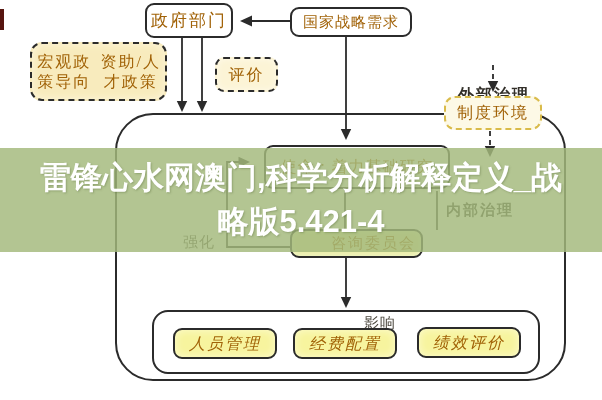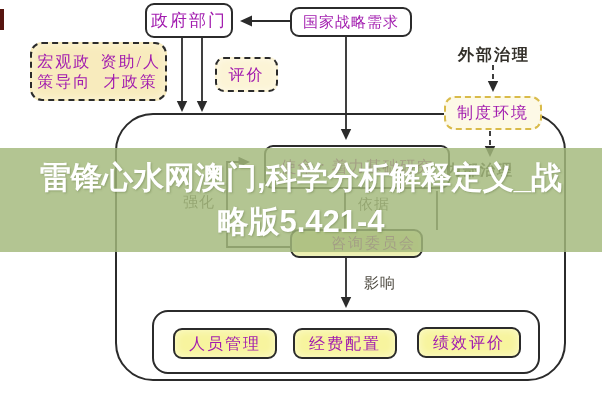--- a/index.html
+++ b/index.html
@@ -4,29 +4,29 @@
 <style>
   html,body{margin:0;padding:0;}
   .stage{
     position:relative;width:602px;height:400px;background:#ffffff;overflow:hidden;
     font-family:"Liberation Serif","DejaVu Serif",serif;color:#3f3b35;
   }
   .abs{position:absolute;box-sizing:border-box;}
   .node{
     display:flex;align-items:center;justify-content:center;text-align:center;
     background:#fff;border:2px solid #2b2b2b;border-radius:9px;
-    font-size:16px;letter-spacing:2px;color:#a21caf;line-height:1.25;
+    font-size:16px;letter-spacing:2px;color:#a16207;line-height:1.25;
   }
   .dashed{border-style:dashed;}
   .label{display:flex;align-items:center;justify-content:center;text-align:center;
-    font-size:15px;color:#4c483f;letter-spacing:1px;background:transparent;border:none;}
+    font-size:15px;color:#4c483f;letter-spacing:1px;background:transparent;border:none;margin-top:40px;}
   .bold-label{font-weight:bold;color:#33302a;font-size:16px;letter-spacing:2px;}
   .container-big{background:#ffffff;border:2px solid #2b2b2b;border-radius:38px;}
   .container-inner{background:#ffffff;border:2px solid #2b2b2b;border-radius:16px;}
-  .yellow{background:#f7f49e;box-shadow:inset 0 0 8px #fcfbd2;}
+  .yellow{background:#f7f49e;box-shadow:inset 0 0 8px #fcfbd2;font-style:italic;}
   .ygreen{background:#e9eda9;box-shadow:inset 0 0 6px #f3f6cd;padding-left:34px;}
   .cream{background:#f8ebbd;box-shadow:inset 0 0 9px #fdf6dd;}
   .cream-light{background:#fcf4d6;box-shadow:inset 0 0 6px #fefaea;}
   .gold-dashed{border:2px dashed #d9bb4a;background:#fdf9e6;}
   .banner{
     display:flex;flex-direction:column;align-items:center;justify-content:center;
     font-family:"Liberation Sans","DejaVu Sans",sans-serif;font-weight:900;
     color:#ffffff;text-align:center;line-height:44px;font-size:31px;
     text-shadow:1px 1px 2px rgba(78,98,48,0.35);
   }

